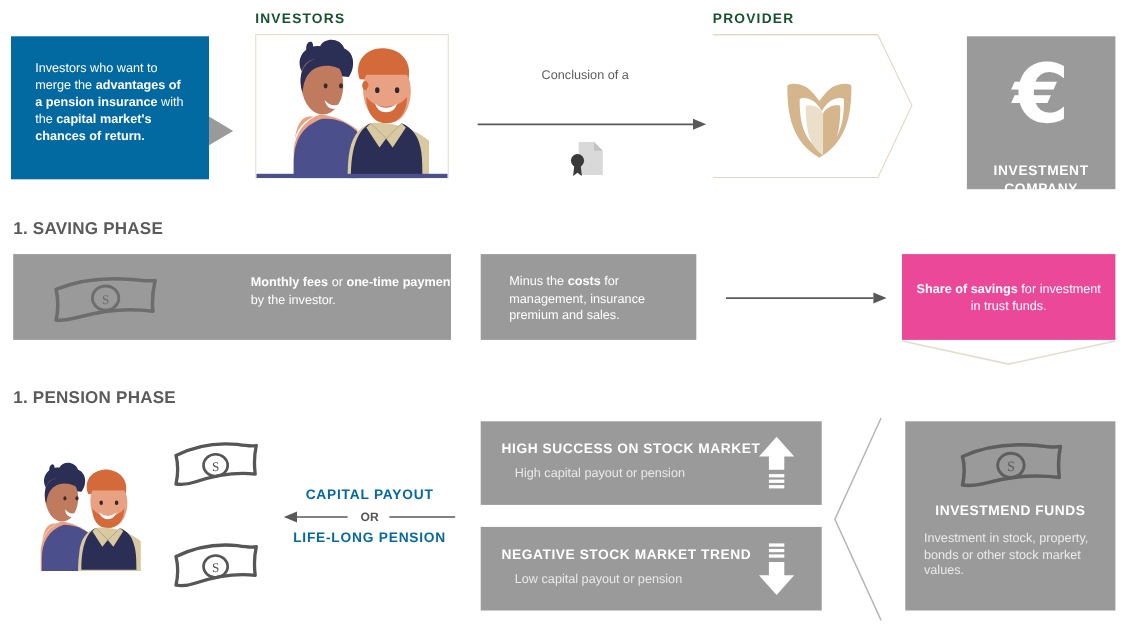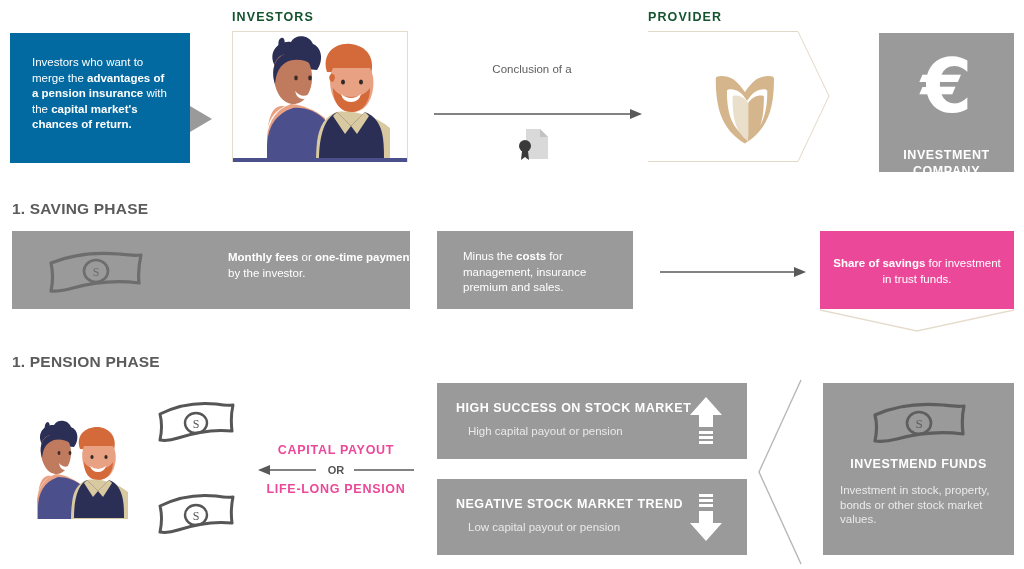--- a/index.html
+++ b/index.html
@@ -141,21 +141,21 @@
   #people-2 { left: 18px; top: 418px; width: 122px; height: 130px; }
   #bill-top { left: 156px; top: 400px; width: 80px; height: 48px; }
   #bill-bottom { left: 156px; top: 492px; width: 80px; height: 48px; }
 
   #payout-top { left: 258px; top: 443px; width: 156px; text-align:center; }
   #payout-mid { left: 258px; top: 462px; width: 156px; height: 16px; }
   #payout-bot { left: 258px; top: 482px; width: 156px; text-align:center; }
   .payout-text {
     font-size: 12.5px;
     font-weight: bold;
-    color: #ec4899;
+    color: #0369a1;
     letter-spacing: .7px;
     white-space: nowrap;
   }
 
   .pen-box { left: 437px; width: 310px; height: 76px; }
   #pen-box-1 { top: 383px; }
   #pen-box-2 { top: 479px; }
   .pen-title {
     position:absolute; left: 19px; top: 18px;
     color: #ffffff; font-size: 12.5px; font-weight: bold;

